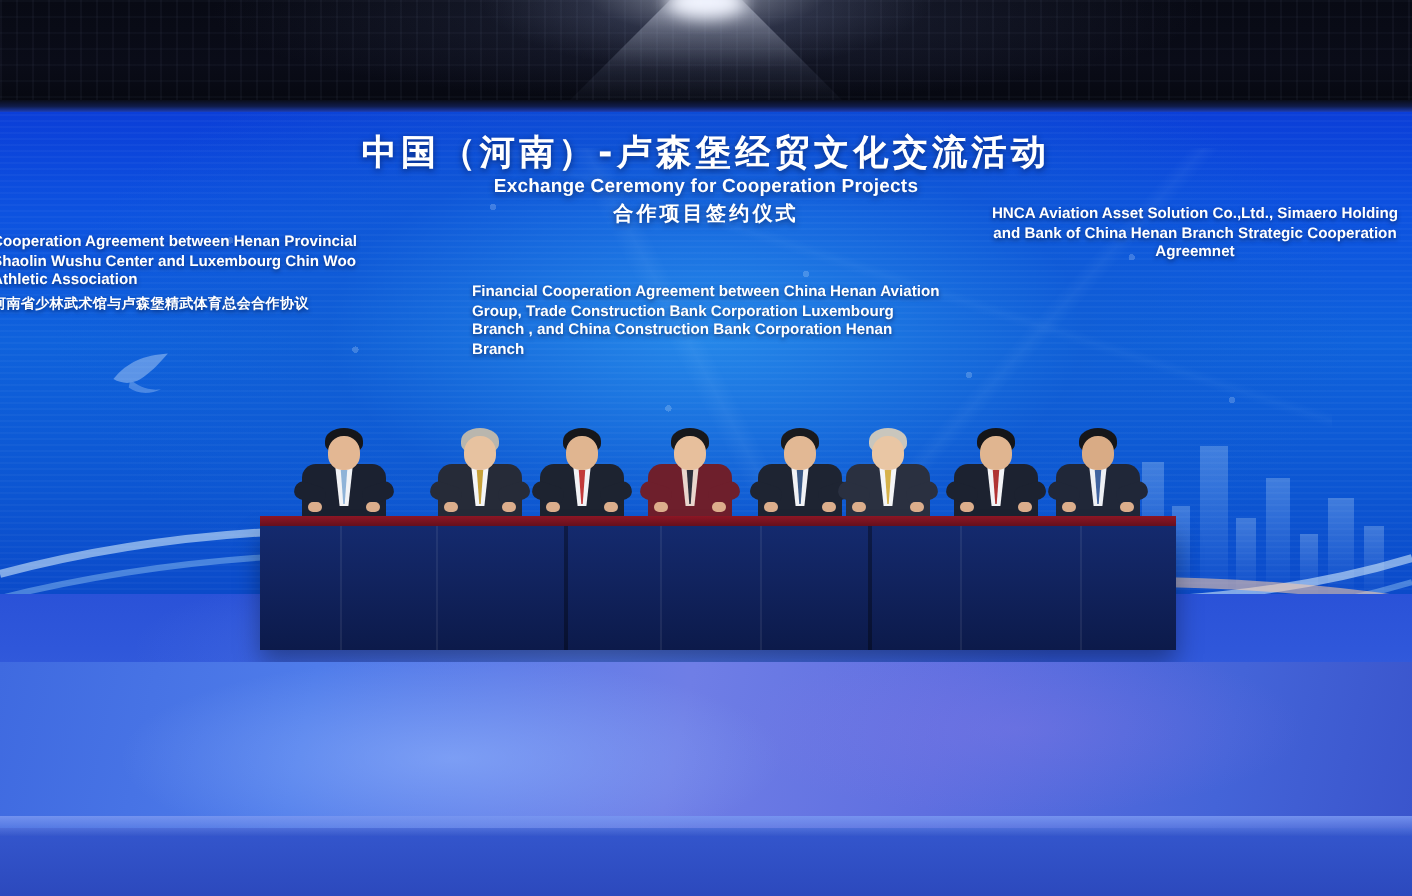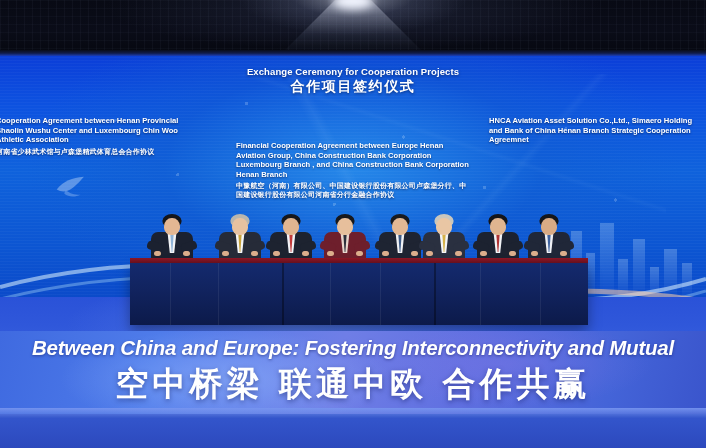--- a/index.html
+++ b/index.html
@@ -53,31 +53,31 @@
   .skyline span{position:absolute;bottom:0;background:linear-gradient(180deg,rgba(225,245,255,.95),rgba(150,215,250,.05));}
   .screen-swoosh{position:absolute;left:0;bottom:-6px;width:706px;height:84px;overflow:hidden;}
 
   
   .headline{position:absolute;left:0;top:66px;width:706px;text-align:center;
     text-shadow:0 1px 3px rgba(0,20,70,.65);}
   .hl-en1{font-size:10.5px;font-weight:bold;color:#ffffff;letter-spacing:.1px;line-height:13px;}
   .hl-cn1{font-size:17.5px;font-weight:bold;color:#ffffff;letter-spacing:2.2px;line-height:22px;
     font-family:"DejaVu Sans","Liberation Sans",sans-serif;}
   .hl-en2{font-size:9.5px;font-weight:bold;color:#ffffff;line-height:12px;letter-spacing:.1px;}
-  .hl-cn2{font-size:14px;font-weight:bold;color:#ffffff;letter-spacing:1.6px;line-height:16px;
+  .hl-cn2{font-size:10px;font-weight:bold;color:#ffffff;letter-spacing:1.6px;line-height:16px;
     font-family:"DejaVu Sans","Liberation Sans",sans-serif;}
 
   
   .cap{position:absolute;color:#ffffff;font-size:7.6px;line-height:9.5px;
     font-weight:bold;text-shadow:0 1px 2px rgba(0,25,80,.7);}
   .cap .cn{display:block;margin-top:3px;font-size:7px;line-height:9px;letter-spacing:.2px;
     font-family:"DejaVu Sans","Liberation Sans",sans-serif;}
   #cap-left{left:-4px;top:116px;width:192px;}
   #cap-mid{left:236px;top:141px;width:236px;}
-  #cap-right{left:489px;top:116px;width:217px;}
+  #cap-right{left:489px;top:102px;width:217px;text-align:center;}
 
   
   .floor{position:absolute;left:0;top:297px;width:706px;height:151px;
     background:linear-gradient(180deg,#2a52d8 0%,#2f57da 18%,#3b63e0 45%,#3558cf 75%,#2c49bd 100%);}
   .floor-sheen{position:absolute;left:0;top:297px;width:706px;height:151px;
     background:radial-gradient(ellipse 330px 70px at 42% 18%, rgba(150,185,255,.30), rgba(0,0,0,0) 70%);}
 
   
   .table-top{position:absolute;left:130px;top:258px;width:458px;height:8px;
     background:linear-gradient(180deg,#8f1725 0%,#6d1120 60%,#3a0c18 100%);}
@@ -154,31 +154,31 @@
       <svg width="706" height="84" viewBox="0 0 706 84" preserveAspectRatio="none">
         <path d="M0 34 C120 2 250 8 360 30 C470 52 600 58 706 26" stroke="rgba(225,245,255,.55)" stroke-width="4" fill="none"></path>
         <path d="M0 46 C130 14 260 20 372 42 C486 64 606 68 706 38" stroke="rgba(190,235,255,.35)" stroke-width="3" fill="none"></path>
         <path d="M380 58 C470 38 580 30 706 48" stroke="rgba(255,205,170,.55)" stroke-width="5" fill="none"></path>
         <path d="M390 70 C480 52 590 44 706 60" stroke="rgba(255,228,205,.40)" stroke-width="4" fill="none"></path>
       </svg>
     </div>
   </div>
 
   <div class="headline">
+    <div class="hl-cn1">中国（河南）-卢森堡经贸文化交流活动</div>
     <div class="hl-en2">Exchange Ceremony for Cooperation Projects</div>
     <div class="hl-cn2">合作项目签约仪式</div>
   </div>
 
   <div class="cap" id="cap-left">
     <span>Cooperation Agreement between Henan Provincial Shaolin Wushu Center and Luxembourg Chin Woo Athletic Association</span>
     <span class="cn">河南省少林武术馆与卢森堡精武体育总会合作协议</span>
   </div>
   <div class="cap" id="cap-mid">
-    <span>Financial Cooperation Agreement between Europe Henan Aviation Group, China Construction Bank Corporation Luxembourg Branch , and China Construction Bank Corporation Henan Branch</span>
-    <span class="cn">中豫航空（河南）有限公司、中国建设银行股份有限公司卢森堡分行、中国建设银行股份有限公司河南省分行金融合作协议</span>
+    <span>Financial Cooperation Agreement between China Henan Aviation Group, Trade Construction Bank Corporation Luxembourg Branch , and China Construction Bank Corporation Henan Branch</span>
   </div>
   <div class="cap" id="cap-right">
     <span>HNCA Aviation Asset Solution Co.,Ltd., Simaero Holding and Bank of China Henan Branch Strategic Cooperation Agreemnet</span>
   </div>
 
   <div class="floor"></div>
   <div class="floor-sheen"></div>
 
   <div id="people-layer">
       <div class="person" style="left: 146px; top: 214px; width: 52px; height: 52px;">
@@ -277,17 +277,15 @@
     <div class="table-seam" style="left:304px;"></div>
     <i style="left:40px;"></i>
       <i style="left:88px;"></i>
       <i style="left:200px;"></i>
     <i style="left:250px;"></i>
       <i style="left:350px;"></i>
       <i style="left:410px;"></i>
   </div>
 
   <div class="banner"></div>
-  <div class="bn-en">Between China and Europe: Fostering Interconnectivity and Mutual</div>
-  <div class="bn-cn">空中桥梁 联通中欧 合作共赢</div>
   <div class="banner-bottomedge"></div>
 
 </div>
 
 </body></html>

